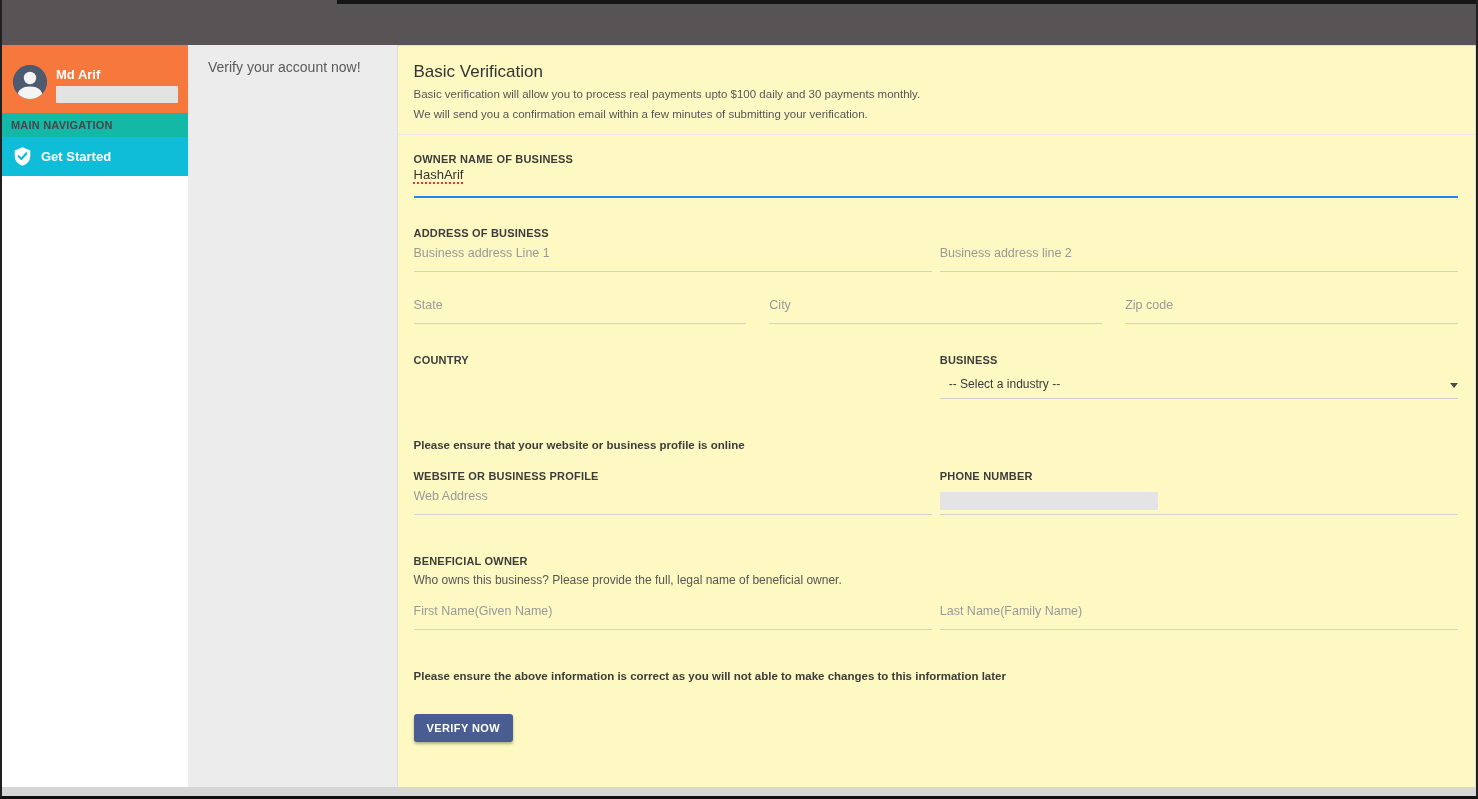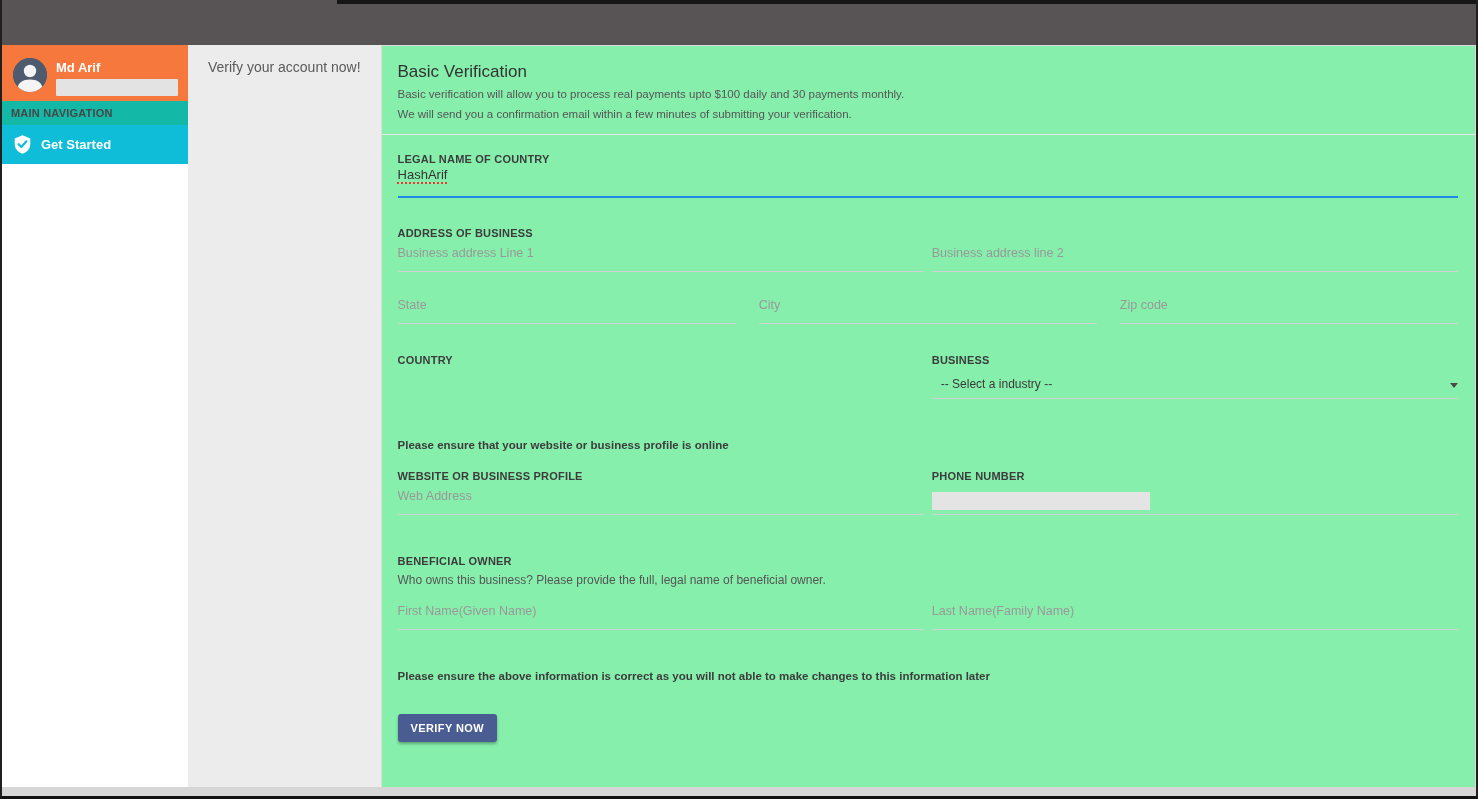--- a/index.html
+++ b/index.html
@@ -14,36 +14,36 @@
 
   
   .topbar { position:relative; height:45px; background:#585455; width:100%; }
   .topbar-seam { position:absolute; top:0; left:335px; right:0; height:4px; background:#161616; }
 
   
   .content { display:flex; height:747px; width:100%; background:#d6d6d6; }
 
   
   .sidebar { width:186px; height:742px; background:#ffffff; display:flex; flex-direction:column; flex:none; }
-  .user-panel { height:56px; background:#f7783c; display:flex; padding:13px 0 0 11px; }
+  .user-panel { height:68px; background:#f7783c; display:flex; padding:20px 0 0 11px; }
   .avatar { width:34px; height:34px; border-radius:50%; background:#4e5a6e; overflow:hidden; flex:none; }
   .user-meta { margin-left:9px; padding-top:2px; }
   .user-name { color:#fff; font-size:13px; font-weight:bold; }
   .user-redacted { width:122px; height:17px; background:#e3e3e3; margin-top:4px; border-radius:1px; }
   .nav-header { height:24px; background:#14b8a6; color:#474747; font-size:11px; font-weight:bold;
                 display:flex; align-items:center; padding-left:9px; letter-spacing:.2px; }
   .nav-item { height:39px; background:#0fbdd8; color:#fff; font-size:13px; font-weight:bold;
               display:flex; align-items:center; padding-left:12px; cursor:pointer; }
   .nav-item .icon { width:17px; height:19px; margin-right:10px; display:inline-flex; }
 
   
   .main { flex:1; height:742px; background:#ececec; display:flex; flex-direction:row; overflow:hidden; }
   .banner { height:44px; display:flex; align-items:center; padding-left:20px;
             color:#5a5a5a; font-size:14px; flex:none; }
-  .card { flex:1; margin-left:20px; background:#86efac; border:1px solid #dcdcdc; border-bottom:none;
+  .card { flex:1; margin-left:36px; background:#fef9c3; border:1px solid #dcdcdc; border-bottom:none;
           overflow:hidden; }
 
   .card-header { padding:16px 16px 12px 16px; border-bottom:1px solid #e8e8e8; }
   .card-title { font-size:17px; font-weight:normal; color:#333; }
   .card-sub { font-size:11.5px; color:#555; margin-top:5px; line-height:15px; }
 
   .form-body { padding:0 17px 0 16px; }
   .f-label { font-size:11px; font-weight:bold; color:#3c3c3c; letter-spacing:.2px; }
   .grid-2 { display:grid; grid-template-columns:1fr 1fr; column-gap:22px;gap:8px; }
   .grid-3 { display:grid; grid-template-columns:1fr 1fr 1fr; column-gap:23px; }
@@ -131,21 +131,21 @@
 
         <div class="card-header">
           <div class="card-title">Basic Verification</div>
           <div class="card-sub">Basic verification will allow you to process real payments upto $100 daily and 30 payments monthly.</div>
           <div class="card-sub">We will send you a confirmation email within a few minutes of submitting your verification.</div>
         </div>
 
         <div class="form-body">
 
           <div class="sec-legal">
-            <div class="f-label">LEGAL NAME OF COUNTRY</div>
+            <div class="f-label">OWNER NAME OF BUSINESS</div>
             <div class="text-field focused-field lbl-gap">
               <span class="typed-value">HashArif</span>
             </div>
           </div>
 
           <div class="sec-addr">
             <div class="f-label">ADDRESS OF BUSINESS</div>
             <div class="grid-2 lbl-gap">
               <div class="text-field">
                 <input type="text" placeholder="Business address Line 1" style="">

